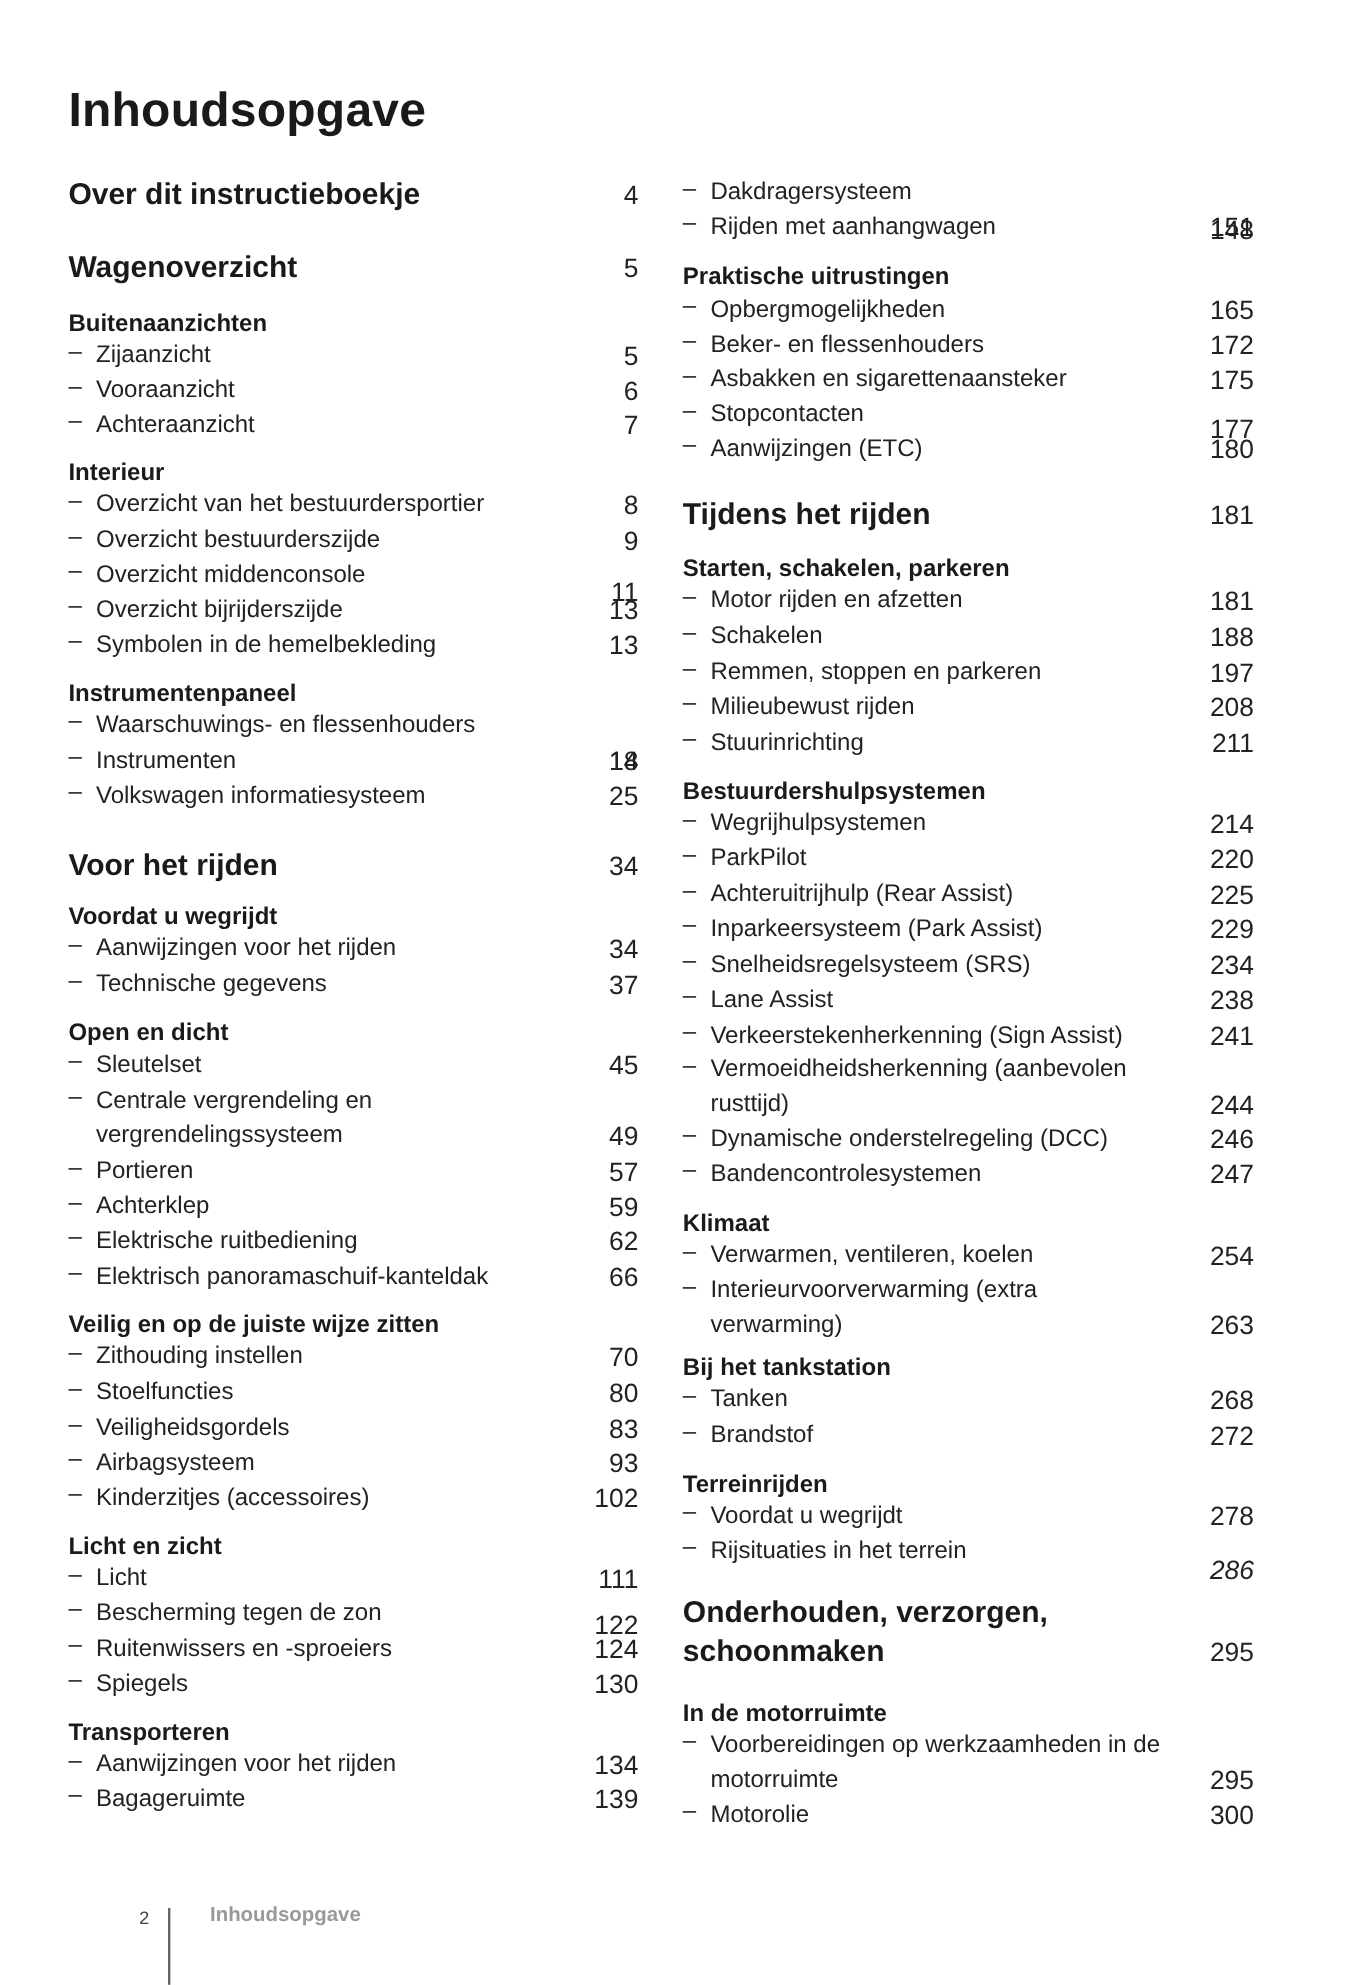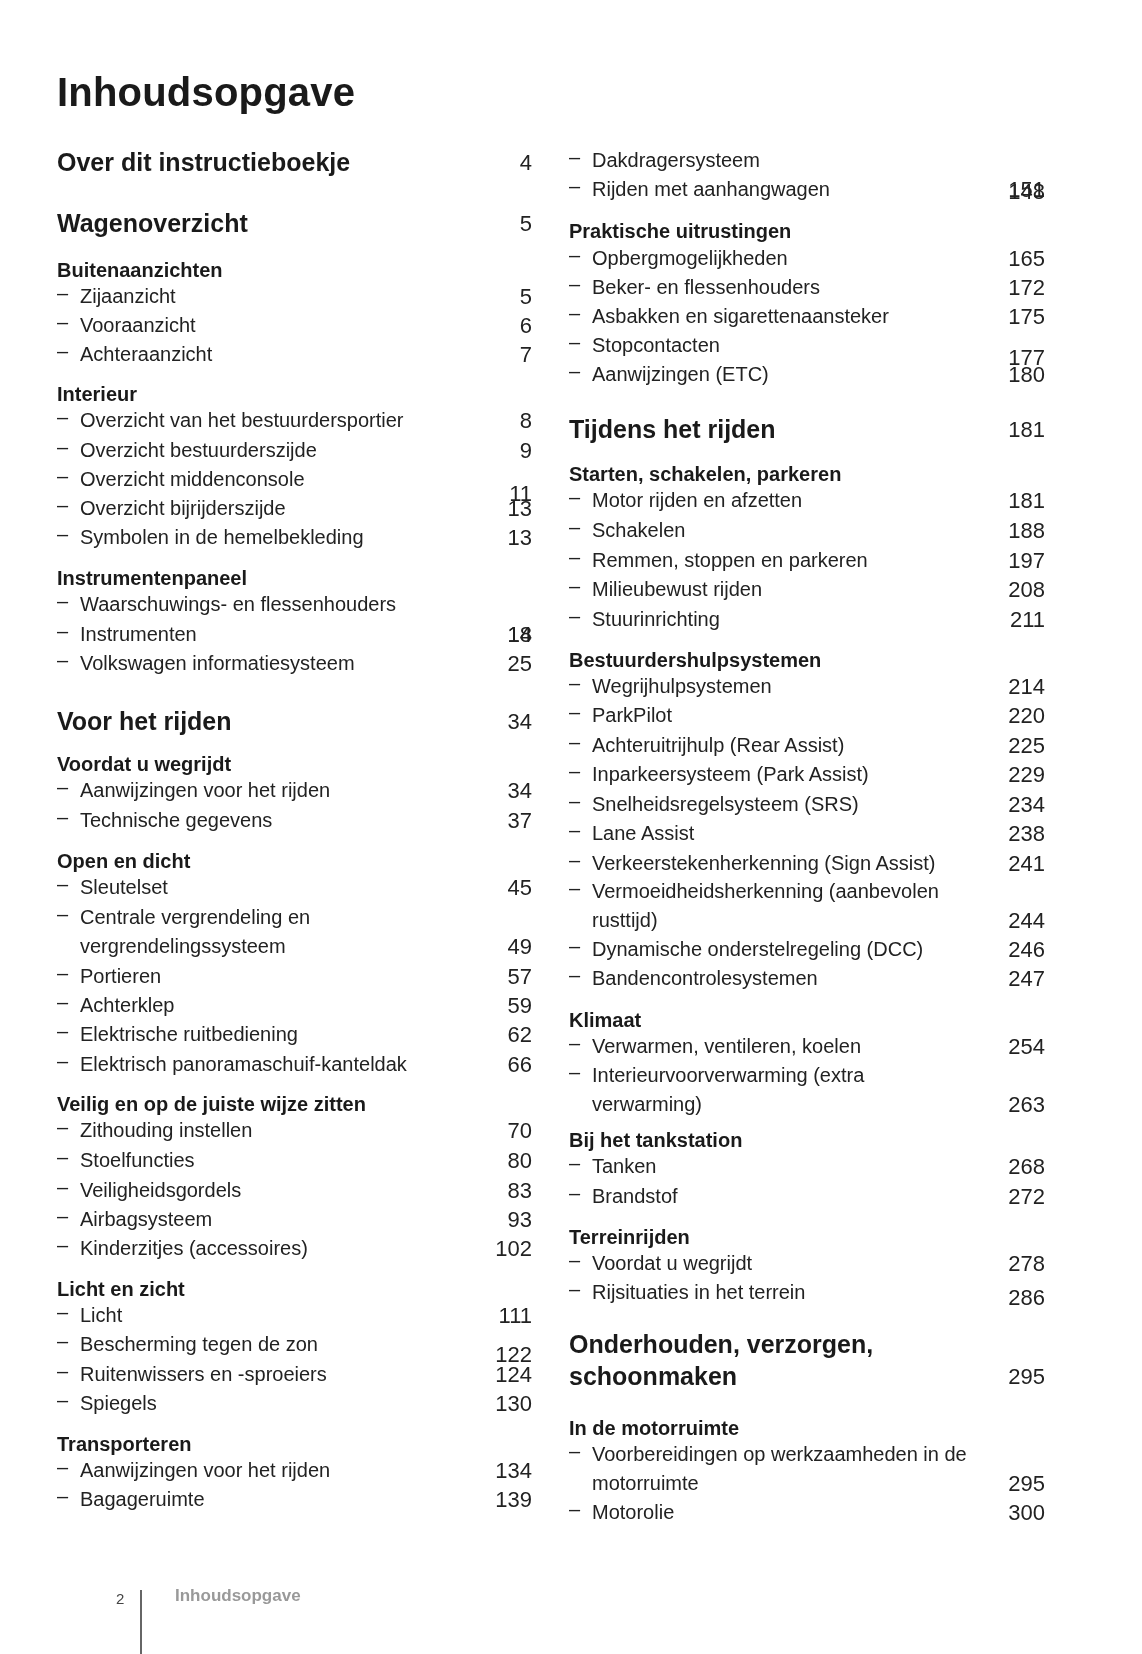--- a/index.html
+++ b/index.html
@@ -368,21 +368,21 @@
       <span class="txt">Terreinrijden</span>
     </div>
     <div class="row entry" style="top: 1249px;">
       <span class="dash" style="top: 0px;">–</span>
       <span class="txt">Voordat u wegrijdt</span>
       <span class="pg" style="top: 2px;">278</span>
     </div>
     <div class="row entry" style="top: 1278px;">
       <span class="dash" style="top: 0px;">–</span>
       <span class="txt">Rijsituaties in het terrein</span>
-      <span class="pg" style="top: 7px;">286</span>
+      <span class="pg" style="top: 18px; font-style: italic;">286</span>
     </div>
     <div class="row chapter" style="top: 1328px;">
       <span class="txt">Onderhouden, verzorgen, schoonmaken</span>
       <span class="pg" style="top: 36px;">295</span>
     </div>
     <div class="row section" style="top: 1412px;">
       <span class="txt">In de motorruimte</span>
     </div>
     <div class="row entry" style="top: 1440px;">
       <span class="dash" style="top: 0px;">–</span>

